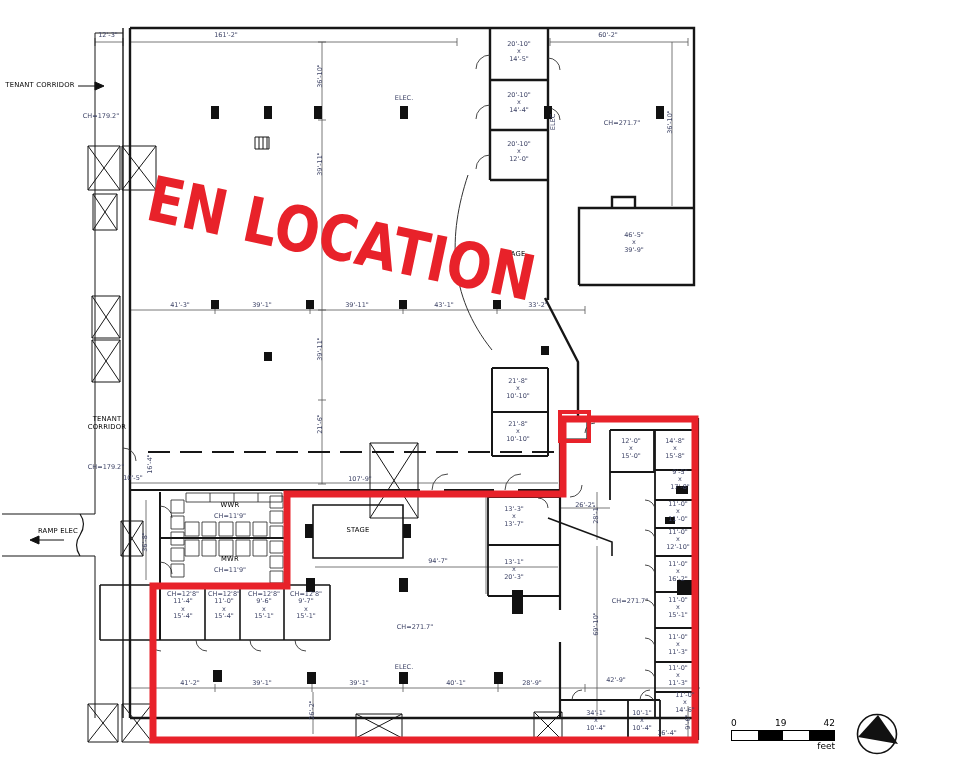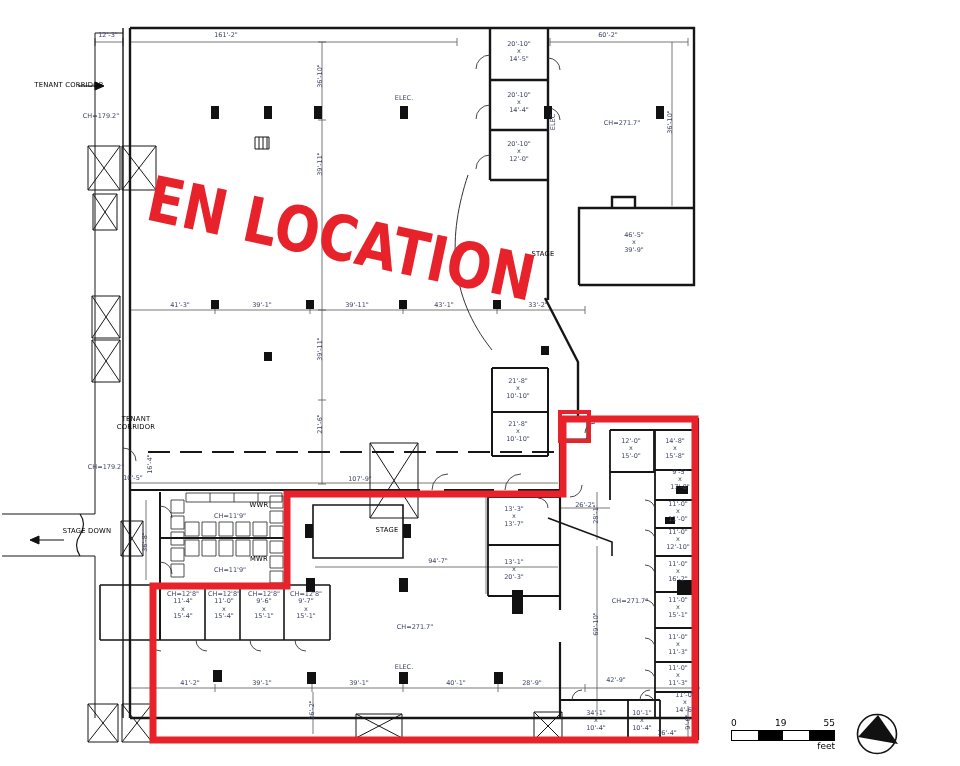--- a/index.html
+++ b/index.html
@@ -3,21 +3,21 @@
 <meta charset="utf-8">
 <style>
   html,body{margin:0;padding:0;background:#fff;}
   #canvas{position:relative;width:960px;height:766px;background:#fff;overflow:hidden;
           font-family:"DejaVu Sans",sans-serif;}
   svg{position:absolute;left:0;top:0;}
   
   .plbl{position:absolute;font-size:6.5px;line-height:1.12;color:#3d4366;text-align:center;
         white-space:nowrap;transform:translate(-50%,-50%);}
   .plbl.rot{transform:translate(-50%,-50%) rotate(-90deg);}
-  .plbl.name{color:#000;font-size:6.8px;letter-spacing:.2px;margin-left:29px;}
+  .plbl.name{color:#000;font-size:6.8px;letter-spacing:.2px;}
   
   .stamp{position:absolute;left:156px;top:162px;transform:rotate(12deg) scale(.94,1.12);
          transform-origin:left top;font-weight:900;font-size:56px;color:#E8222A;
          letter-spacing:0px;font-family:"DejaVu Sans",sans-serif;white-space:nowrap;}
   
   .scalebar{position:absolute;left:731px;top:718px;width:104px;height:36px;}
   .sb-num{position:absolute;top:0;font-size:9px;color:#000;}
   .sb-num.n0{left:0;}
   .sb-num.n1{left:44px;}
   .sb-num.n2{right:0;}
@@ -259,21 +259,21 @@
       <div class="plbl" style="left: 133px; top: 479px;">
         <div>10'-5"</div>
       </div>
       <div class="plbl rot" style="left: 151px; top: 464px;">
         <div>16'-4"</div>
       </div>
       <div class="plbl rot" style="left: 146px; top: 542px;">
         <div>36'-8"</div>
       </div>
       <div class="plbl name" style="left: 58px; top: 532px;">
-        <div>STAGE DOWN</div>
+        <div>RAMP ELEC</div>
       </div>
       <div class="plbl" style="left: 360px; top: 480px;">
         <div>107'-9"</div>
       </div>
       <div class="plbl name" style="left: 230px; top: 506px;">
         <div>WWR</div>
       </div>
       <div class="plbl" style="left: 230px; top: 517px;">
         <div>CH=11'9"</div>
       </div>
@@ -428,21 +428,21 @@
       <div class="plbl rot" style="left: 689px; top: 722px;">
         <div>9'-6"</div>
       </div>
     </div>
 
   <div class="stamp">EN LOCATION</div>
 
   <div class="scalebar">
     <span class="sb-num n0">0</span>
     <span class="sb-num n1">19</span>
-    <span class="sb-num n2">55</span>
+    <span class="sb-num n2">42</span>
     <div class="sb-bar">
       <div class="sb-seg w"></div>
       <div class="sb-seg b"></div>
       <div class="sb-seg w"></div>
       <div class="sb-seg b"></div>
     </div>
     <span class="sb-unit">feet</span>
   </div>
 
 </div>

